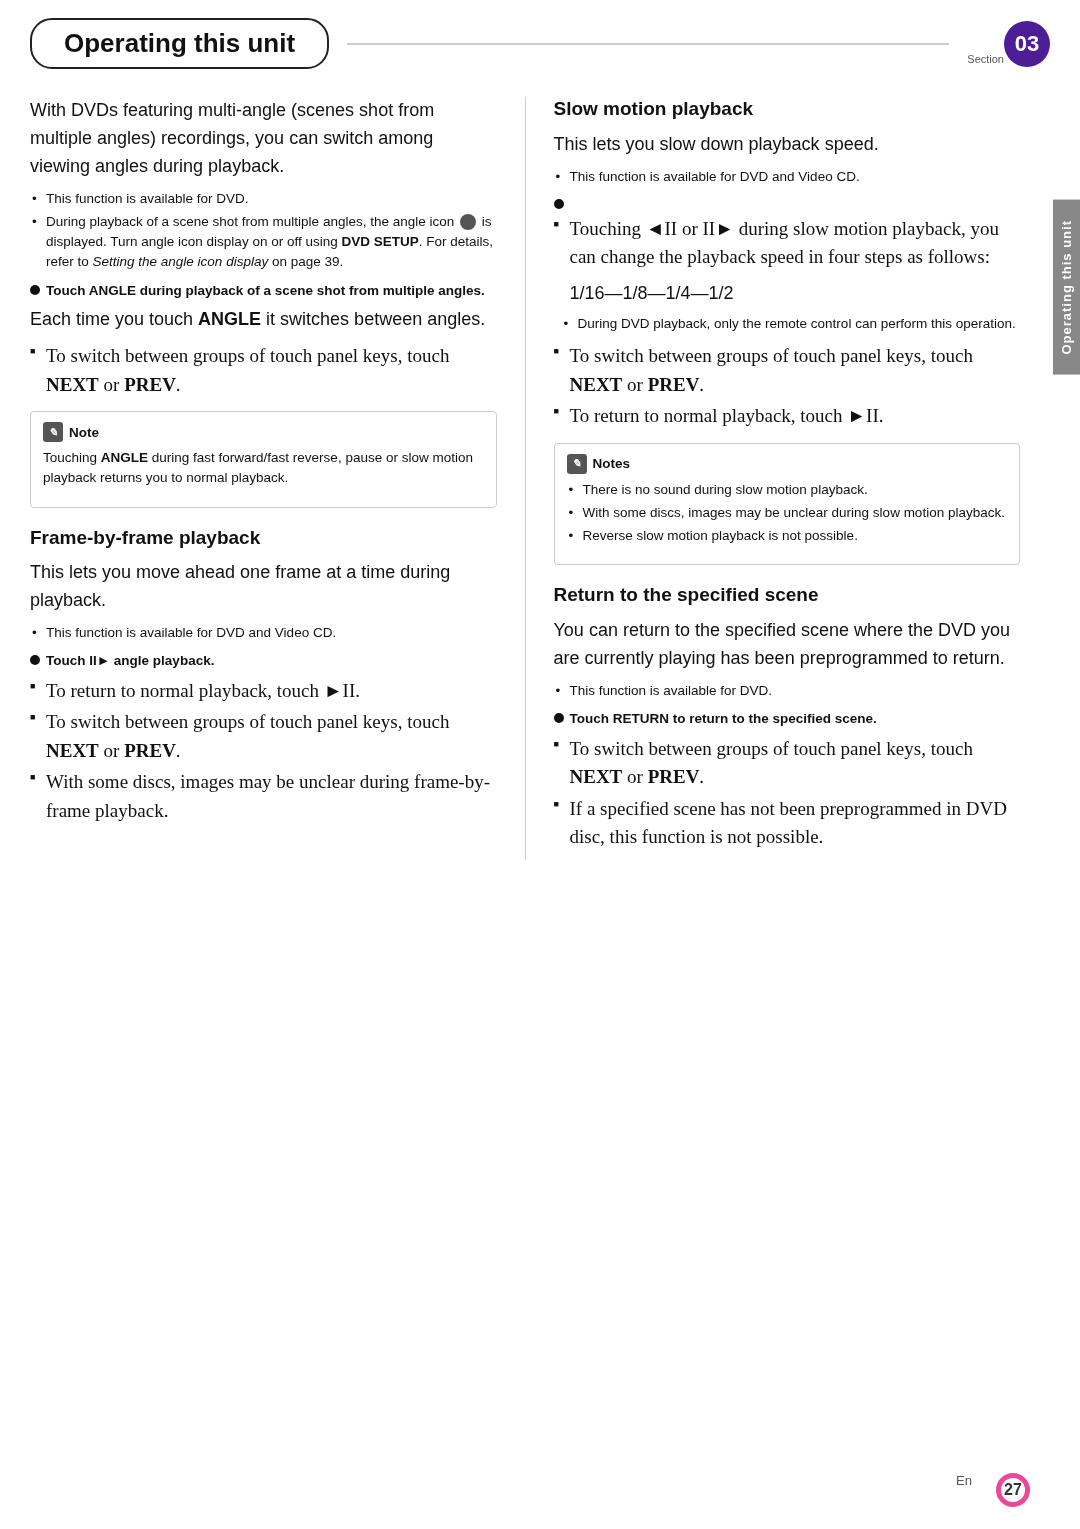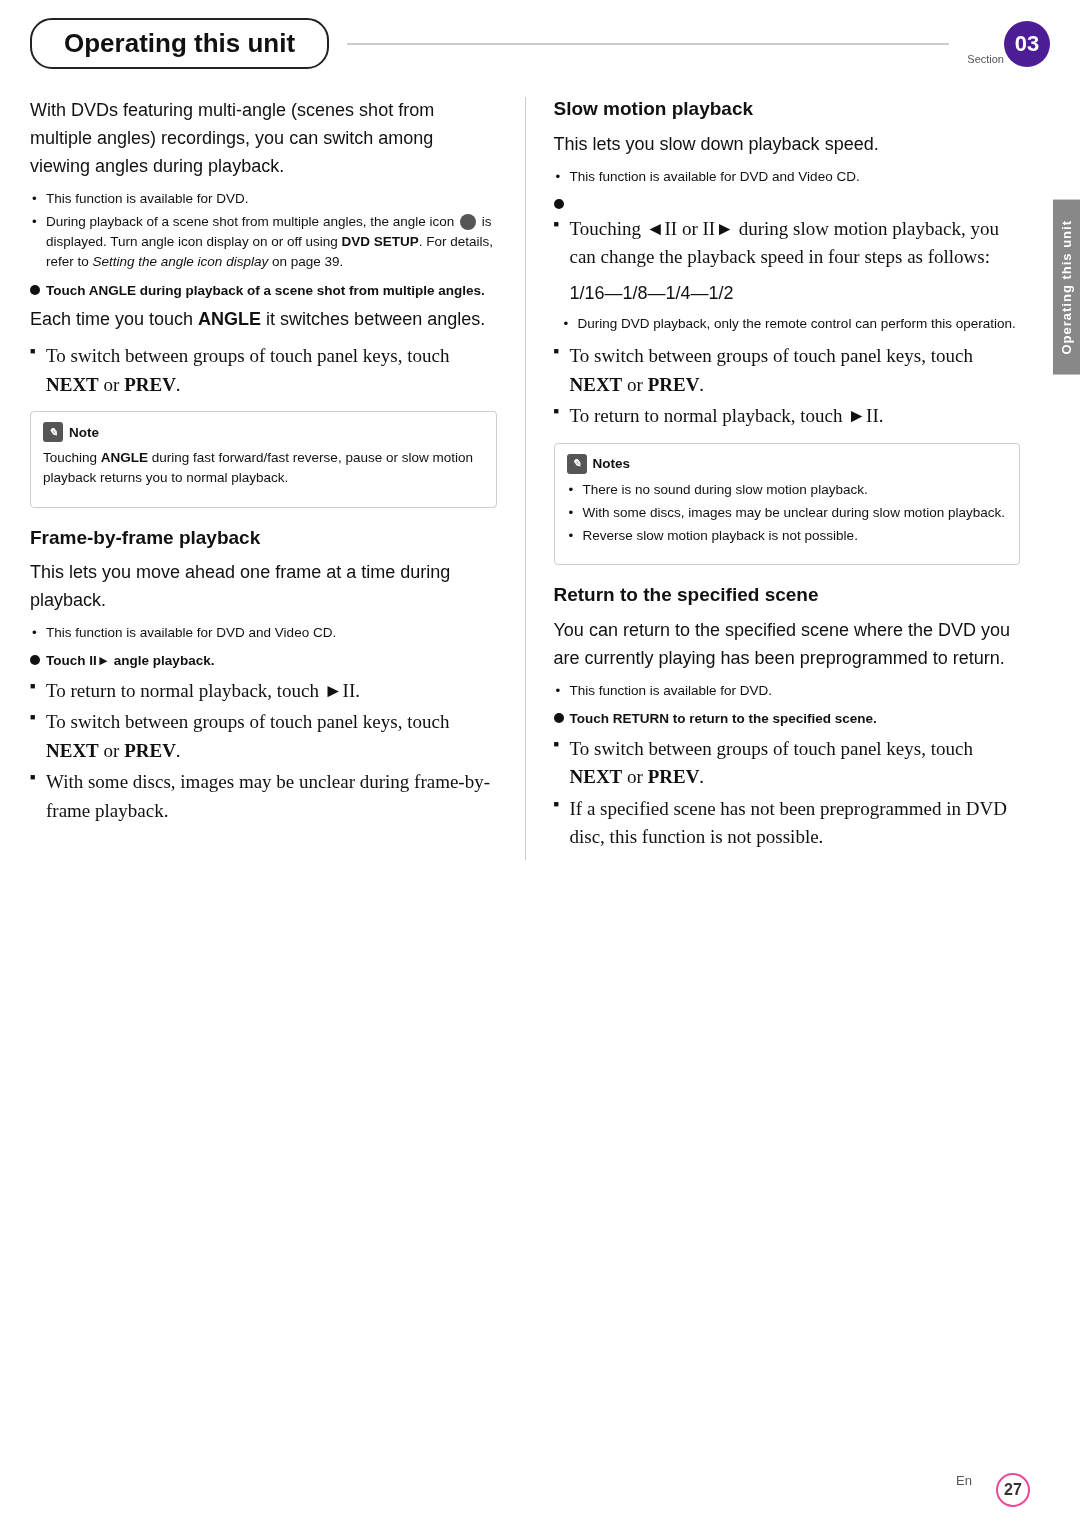--- a/index.html
+++ b/index.html
@@ -238,21 +238,21 @@
       align-items: flex-start;
       gap: 24px;
       font-size: 13px;
     }
 
     .footer-en {
       color: #555;
     }
 
     .footer-number {
-      border: 2px solid #ec4899;
+      border: 5px solid #ec4899;
       border-radius: 50%;
       width: 34px;
       height: 34px;
       display: flex;
       align-items: center;
       justify-content: center;
       font-size: 16px;
       font-weight: bold;
       color: #333;
     }

